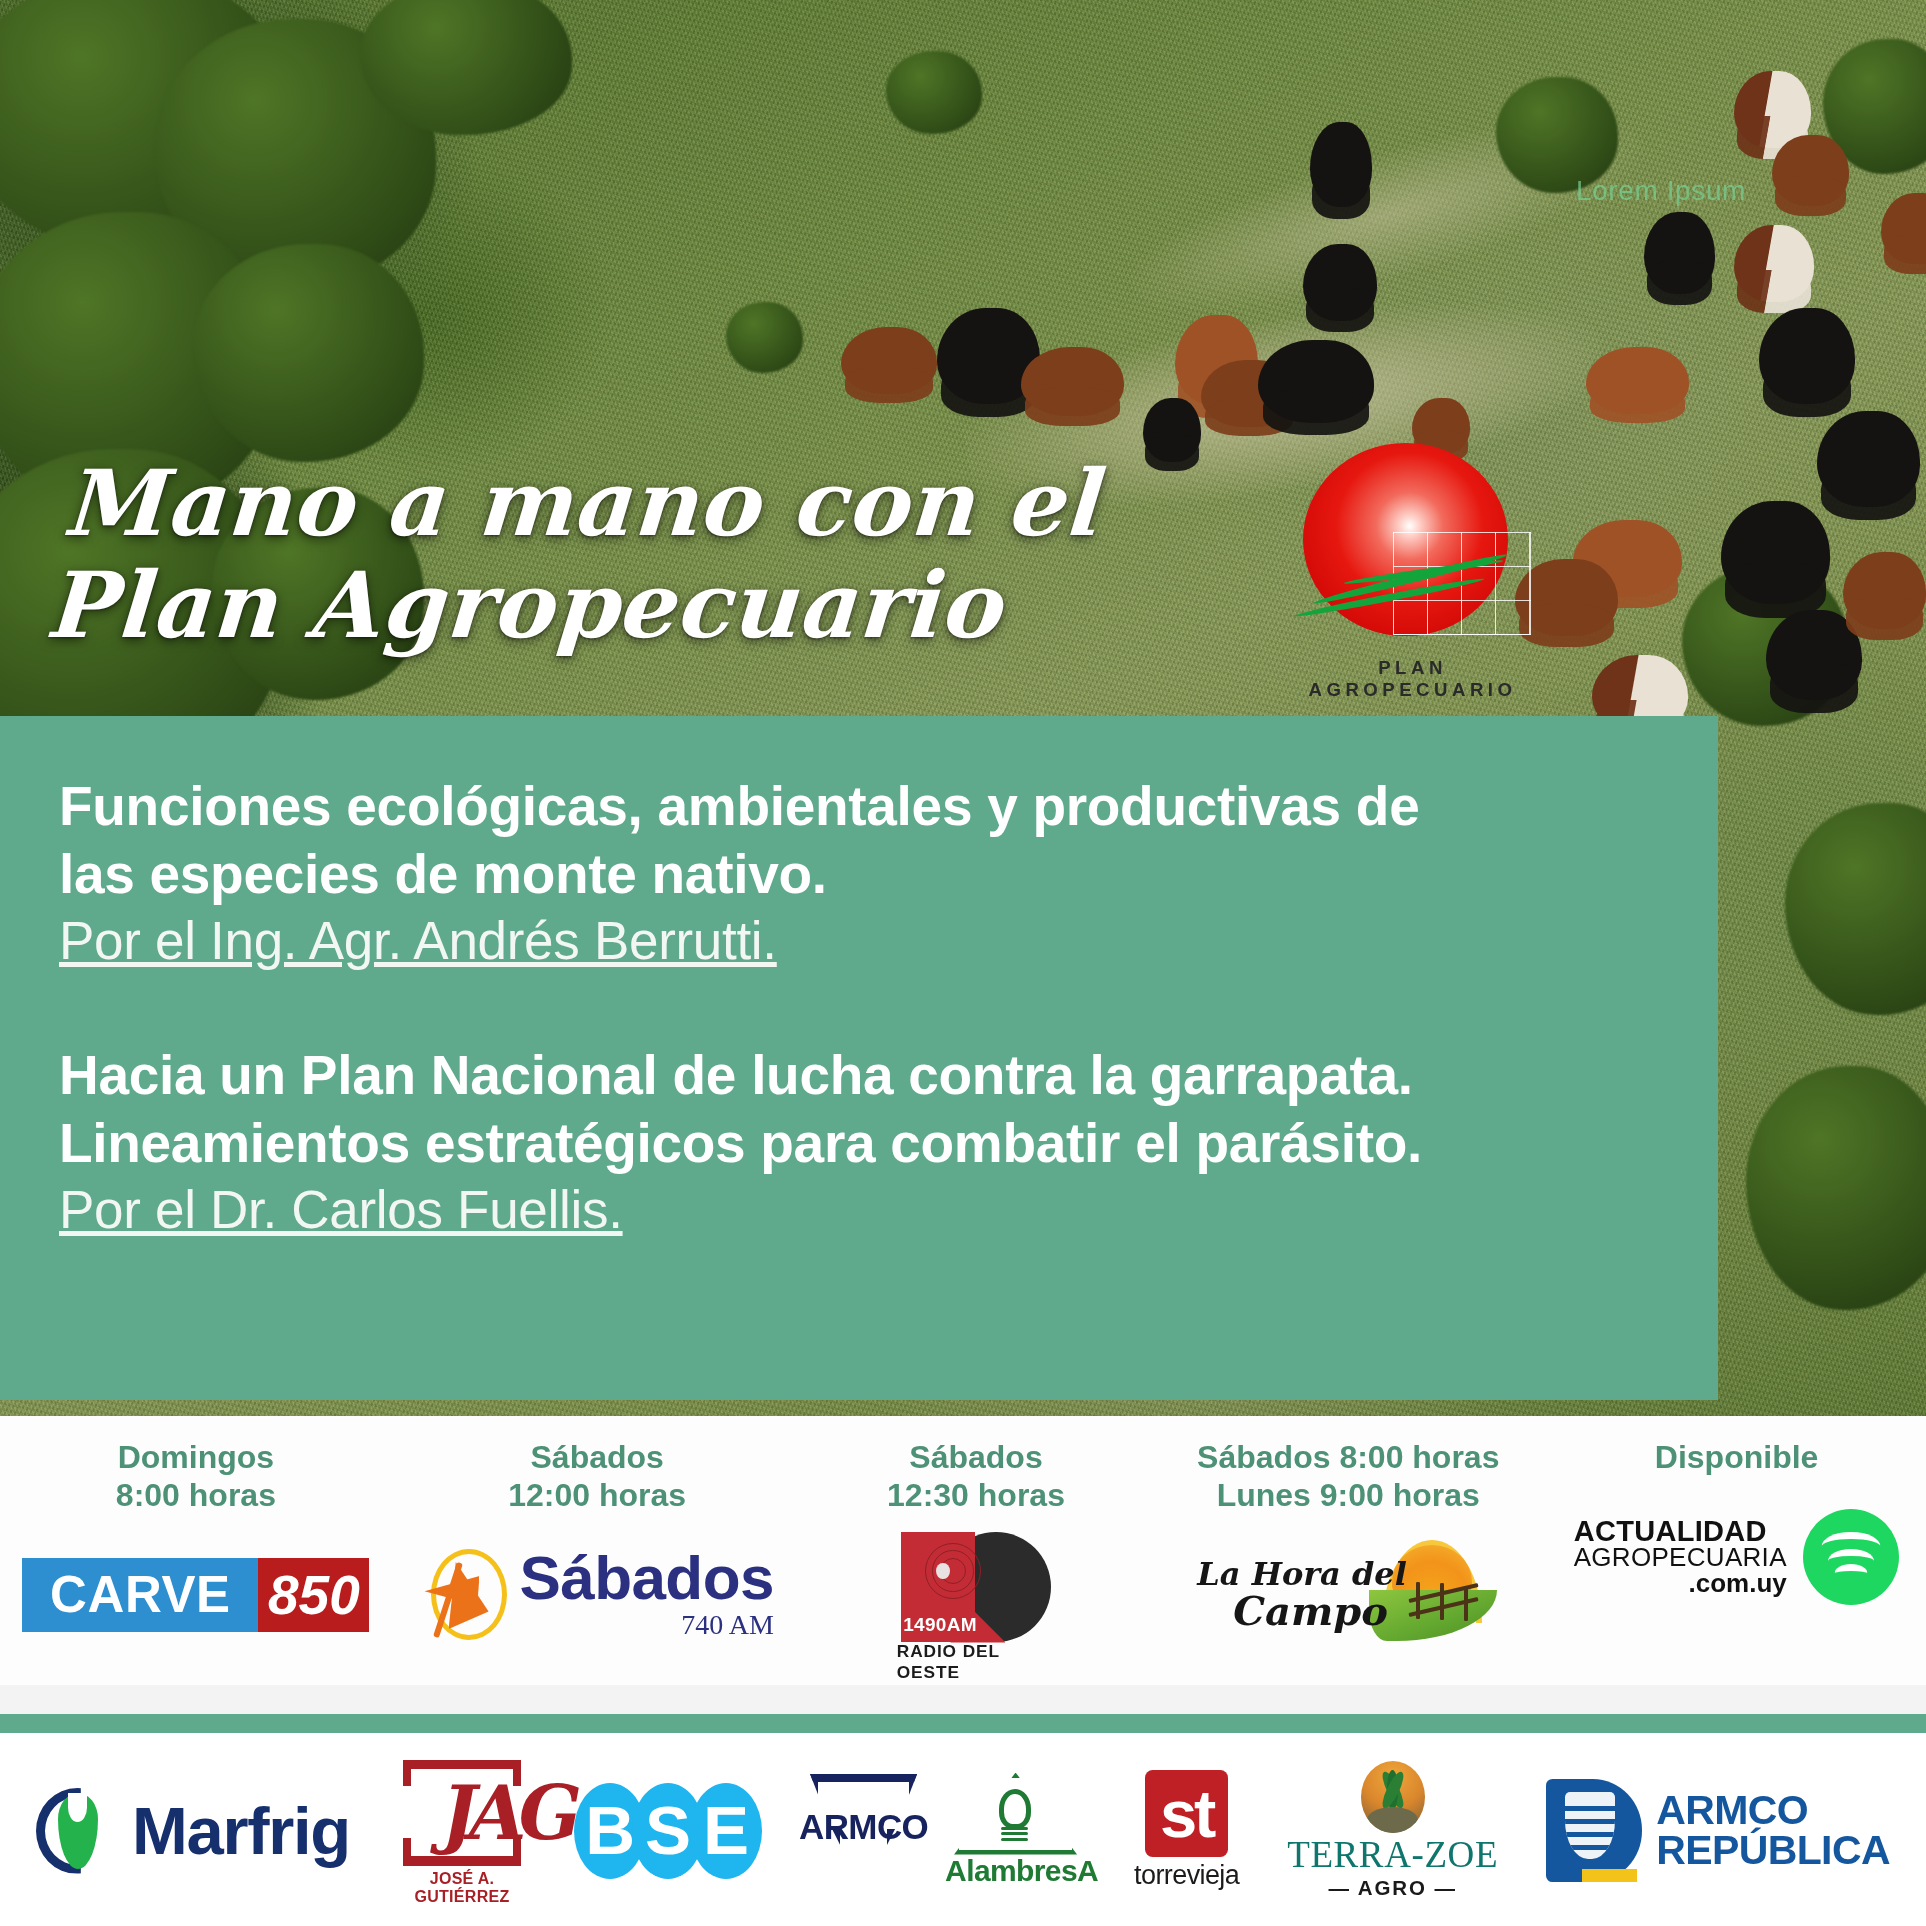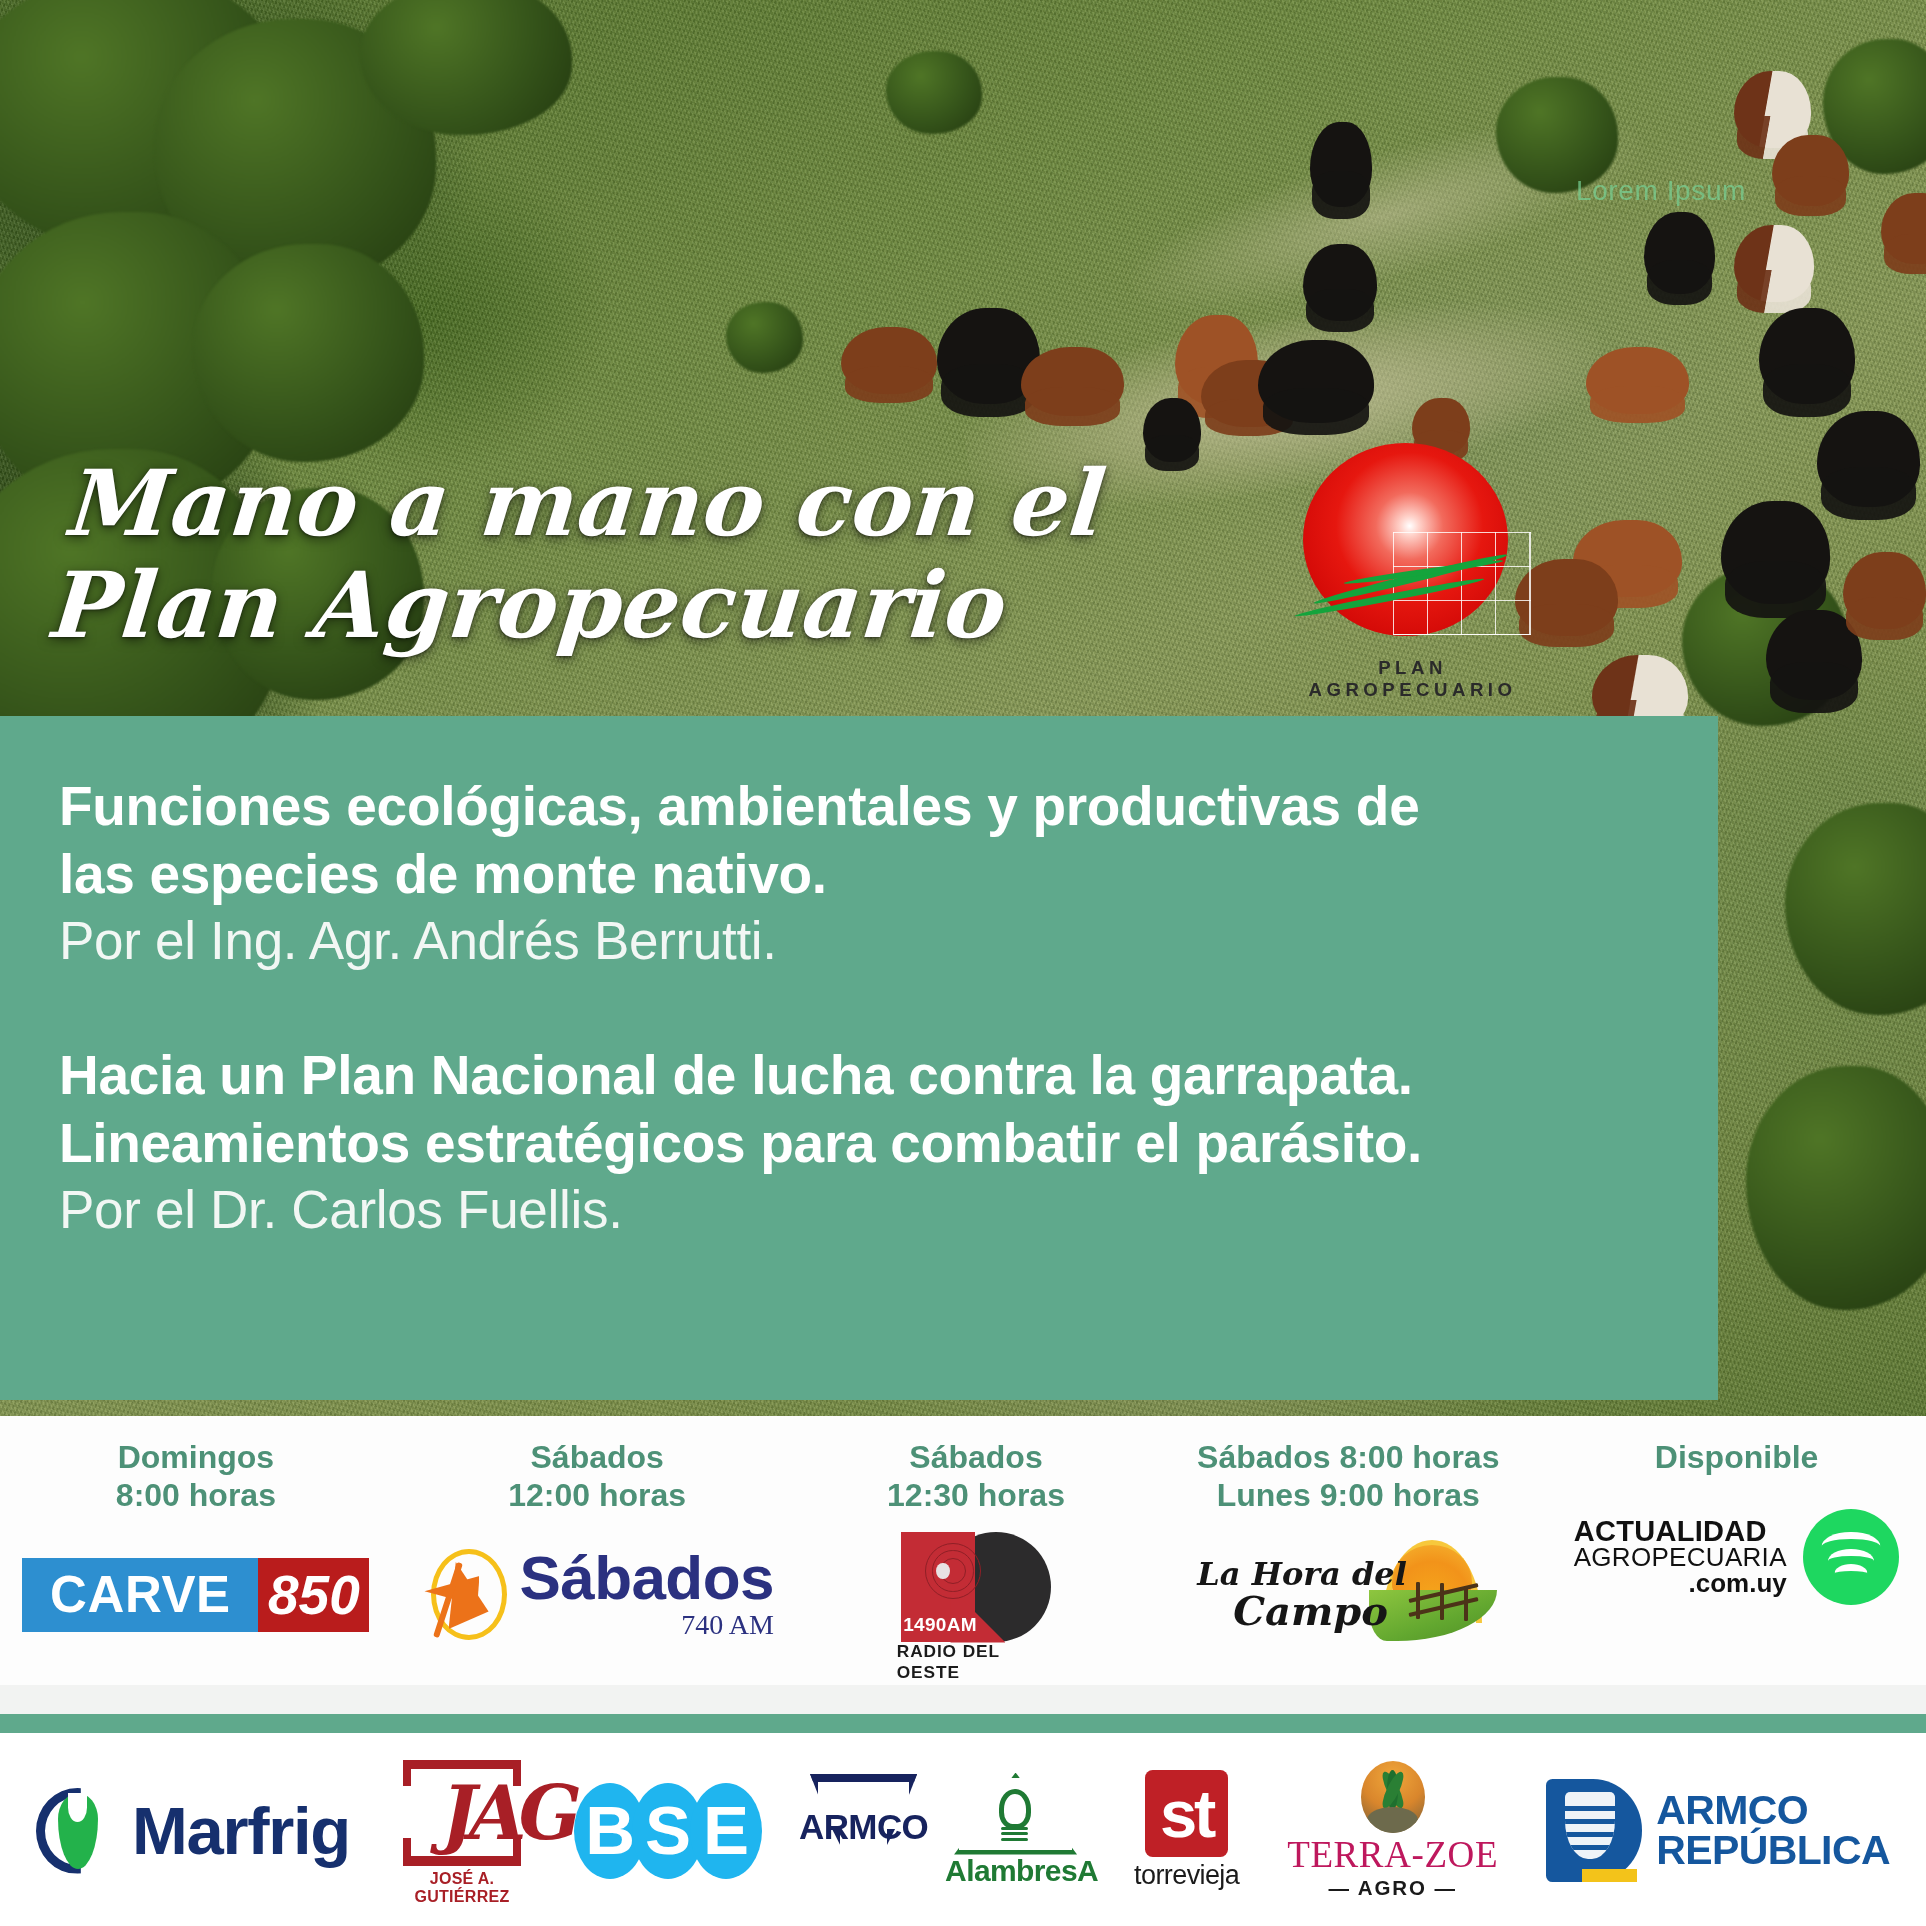--- a/index.html
+++ b/index.html
@@ -121,20 +121,21 @@
   }
   .p-bold {
     color: #ffffff; font-weight: bold;
     font-size: 55px; line-height: 1.24;
     letter-spacing: -0.3px;
   }
   .p-light {
     color: #f2f7f4; font-weight: 300;
     font-size: 53px; line-height: 1.24;
     letter-spacing: -0.3px;
+    text-decoration: underline;
   }
   .p-gap { height: 67px; }
 
   
   .radio-strip {
     position: absolute; left: 0; top: 1416px; width: 1926px; height: 270px;
     background: #fdfdfd;
     display: flex; align-items: flex-start;
   }
   .rs-col { display: flex; flex-direction: column; align-items: center; padding-top: 23px; }
@@ -390,21 +391,21 @@
   .tz-leaf {
     position: absolute; width: 11.6px; height: 40px; background: #1f6f2e;
     border-radius: 50%; left: 26px; top: 9px;
   }
   .tz-leaf.l { transform: rotate(-26deg); background: #2a7f34; }
   .tz-leaf.r { transform: rotate(26deg); background: #2a7f34; }
   .tz-soil {
     position: absolute; left: 6.4px; bottom: 0; width: 51px; height: 26px;
     background: #6d6a4c; border-radius: 50% 50% 0 0;
   }
-  .tz-name { font-family: "Liberation Serif", serif; font-size: 37px; color: #be185d; letter-spacing: 0.6px; }
+  .tz-name { font-family: "Liberation Serif", serif; font-size: 37px; color: #0f766e; letter-spacing: 0.6px; }
   .tz-sub  { font-size: 20.5px; font-weight: bold; color: #1a1a1a; letter-spacing: 1.9px; }
 
   
   .brou { display: flex; align-items: center; gap: 14px; }
   .brou-mark { position: relative; width: 96px; height: 103px; }
   .brou-d {
     position: absolute; inset: 0; background: #15579e;
     border-radius: 6.4px 49px 49px 6.4px / 6.4px 51px 51px 6.4px;
   }
   .brou-shield {

